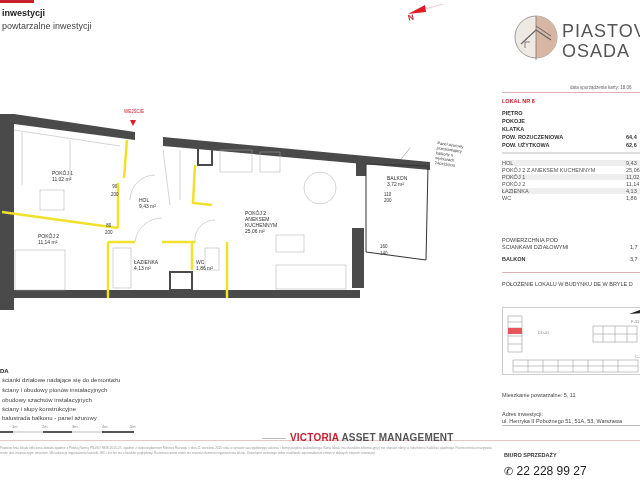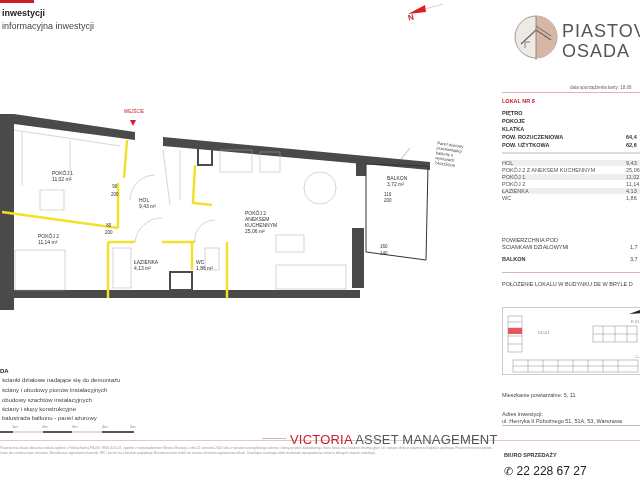--- a/index.html
+++ b/index.html
@@ -17,33 +17,33 @@
   .kv{font-size:5.5px;font-weight:bold;color:#333;}
   .kvv{font-size:5.5px;font-weight:bold;color:#333;}
   .roomrow{left:502px;width:140px;height:6px;font-size:5.5px;color:#555;}
   .roomrow span.v{position:absolute;left:124px;}
   .roomrow.alt{background:#eee;}
   .sec-h{font-size:5.5px;color:#444;}
   .mini{left:502px;top:307px;width:140px;height:66px;border:1px solid #ccc;}
   .small-t{font-size:5.5px;color:#444;}
   .legend-t{font-size:6px;color:#444;}
   .phone{left:504px;top:464px;font-size:12px;color:#222;}
-  .victoria{left:290px;top:432px;font-size:13px;font-weight:normal;letter-spacing:0.2px;}
+  .victoria{left:290px;top:432px;font-size:10px;font-weight:bold;letter-spacing:0.2px;}
   .victoria .r{color:#c8202a;}
   .victoria .g{color:#555;}
   .fine{font-size:3.2px;color:#999;line-height:4.5px;}
   .lbl{font-size:5px;color:#333;line-height:6px;}
   .dim{font-size:4.5px;color:#333;}
 </style>
 </head>
 <body>
 
 <div class="abs redbar"></div>
 <div class="abs h-title">inwestycji</div>
-<div class="abs h-sub">informacyjna inwestycji</div>
+<div class="abs h-sub">powtarzalne inwestycji</div>
 
 <div class="abs north">
   <svg width="40" height="22">
     <polygon points="3,12 20,3 21,10" fill="#e01b24"></polygon>
     <line x1="20" y1="7" x2="38" y2="2" stroke="#e6a0a4" stroke-width="0.6"></line>
   </svg>
   <div class="abs" style="left:3px;top:11px;font-size:8px;font-weight:bold;color:#c8202a;transform:rotate(-14deg);">N</div>
 </div>
 
 <div class="abs logo">
@@ -123,21 +123,21 @@
   <div class="abs" style="left:132px;top:46px;font-size:4px;color:#888;">C-1</div>
 </div>
 
 <div class="abs small-t" style="left:502px;top:392px;">Mieszkanie powtarzalne: 5, 11</div>
 <div class="abs small-t" style="left:502px;top:411px;">Adres inwestycji:</div>
 <div class="abs small-t" style="left:502px;top:418px;">ul. Henryka II Pobożnego 51, 51A, 53, Warszawa</div>
 <div class="abs" style="left:502px;top:425px;width:138px;height:1px;background:#bbb;"></div>
 <div class="abs kv" style="left:504px;top:452px;font-size:5.5px;">BIURO SPRZEDAŻY</div>
 <div class="abs phone">
   <span style="font-size:11px;">✆</span>
-  <span>22 228 67 27</span>
+  <span>22 228 99 27</span>
 </div>
 
 <div class="abs" style="left:0;top:100px;width:500px;height:210px;">
   <svg width="500" height="210">
     <g fill="#4a4a4a">
       <polygon points="0,14 14,14 135,32 135,40 14,24 14,225 0,225"></polygon>
       <polygon points="163,37 430,62 430,70 163,46"></polygon>
       <polygon points="0,190 360,190 360,198 0,198"></polygon>
       <rect x="198" y="47" width="14" height="18" fill="none" stroke="#4a4a4a" stroke-width="2"></rect>
       <rect x="356" y="62" width="10" height="14"></rect>

